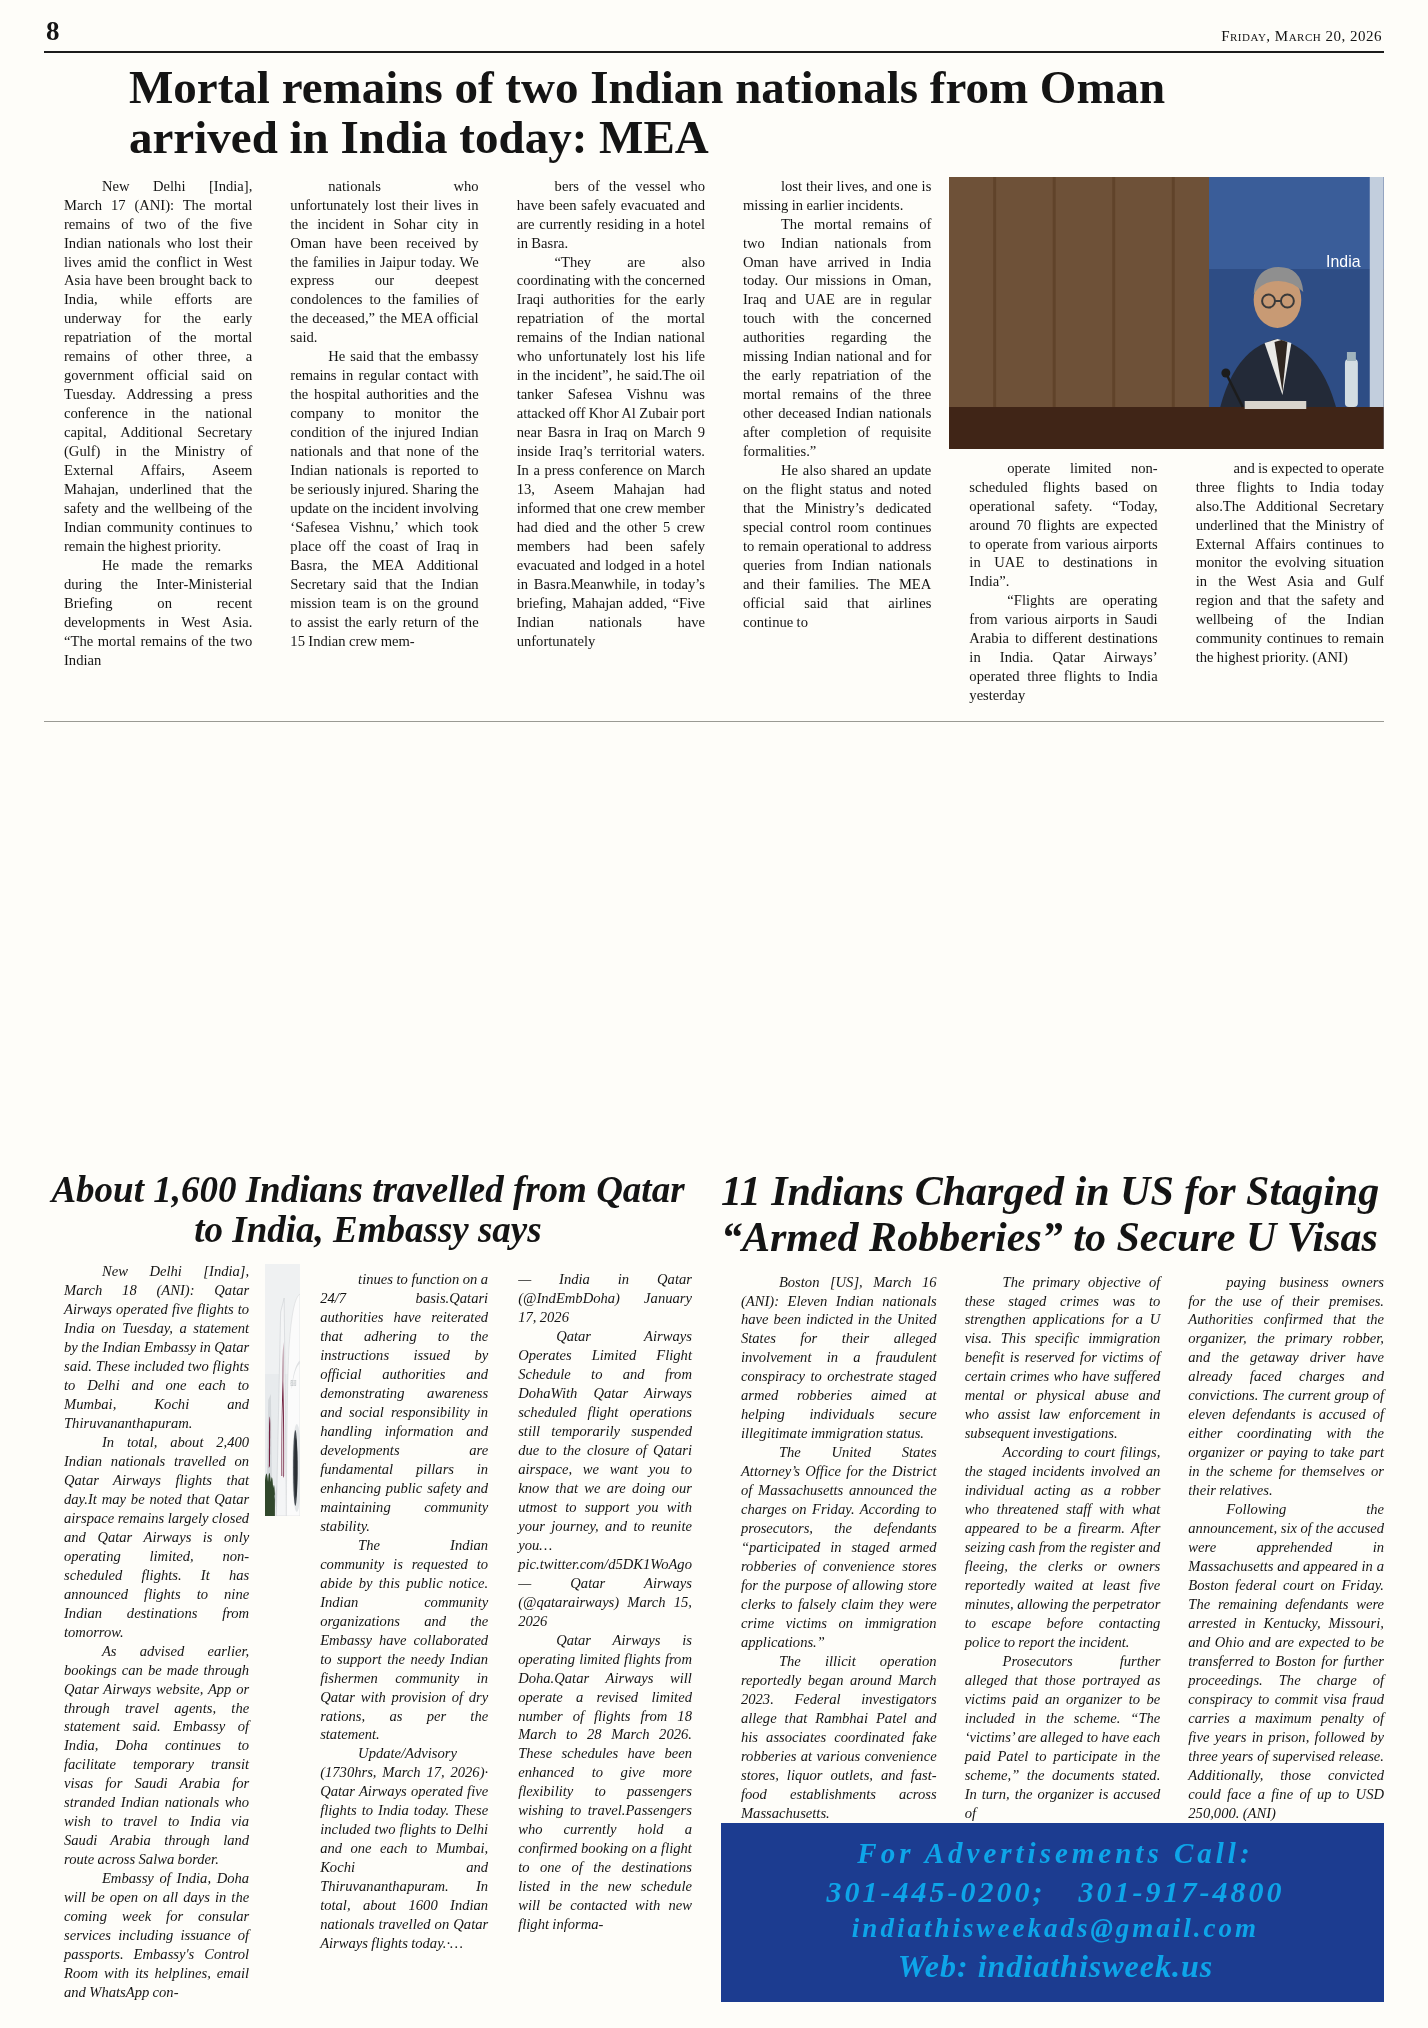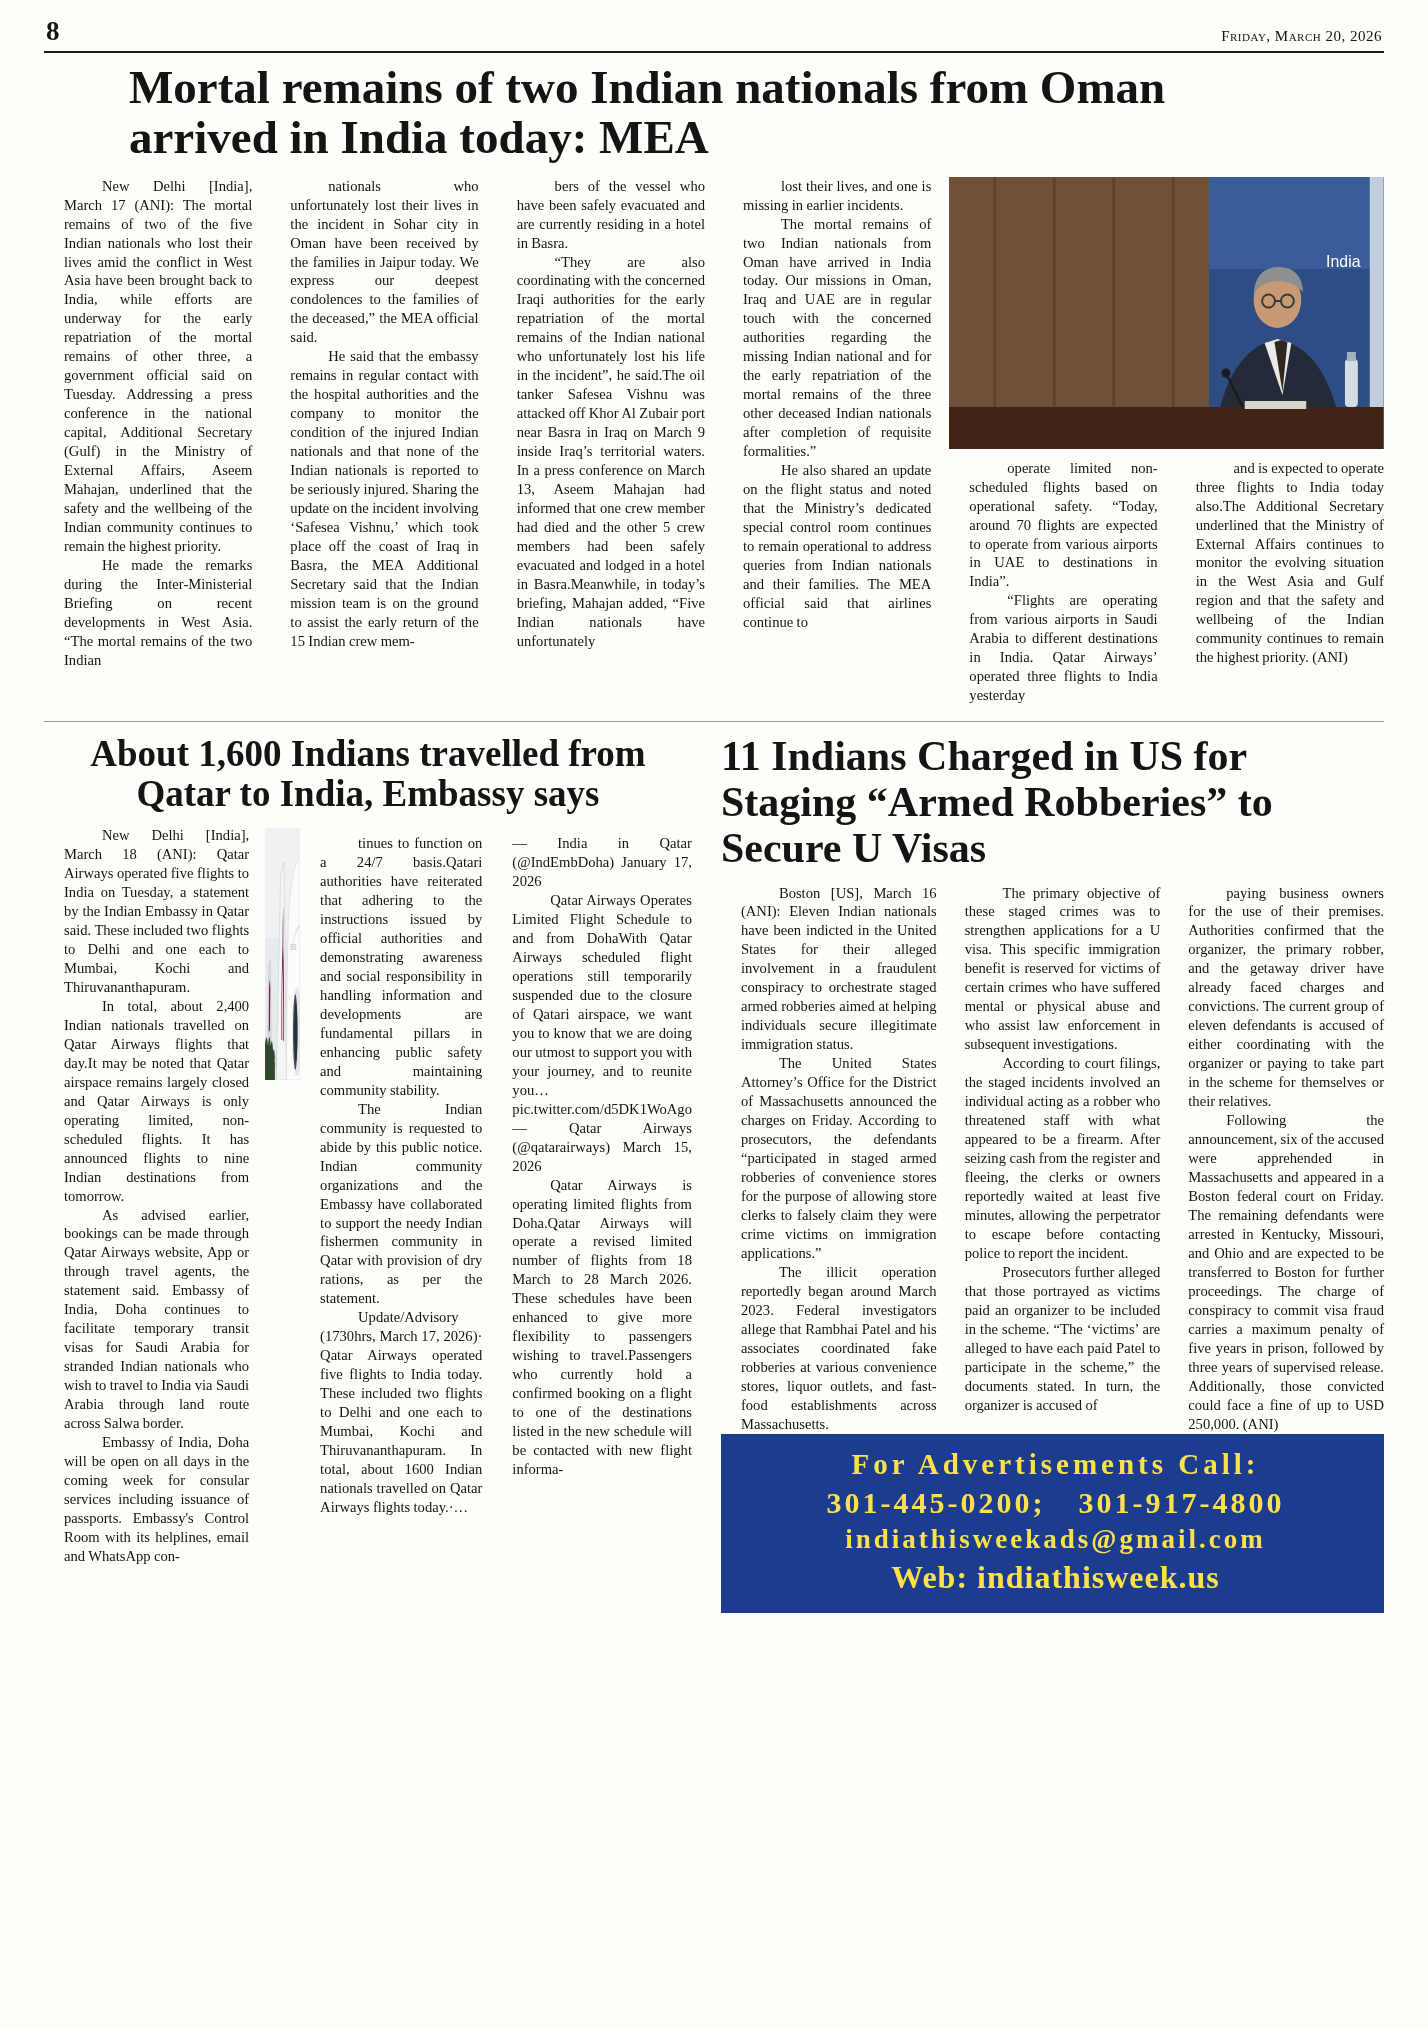--- a/index.html
+++ b/index.html
@@ -32,39 +32,39 @@
     hyphens: auto; -webkit-hyphens: auto; word-spacing: -0.02em;
   }
   .para.no-indent { text-indent: 0; }
 
   .photo1 { width: 100%; height: 272px; display: block; background: #6e5138; }
   .photo2 { width: 100%; height: 252px; display: block; background: #e8ebed; margin-top: 2px; }
 
   .section-rule { border-top: 1px solid #9a9a94; margin: 16px 0 10px 0; }
 
   
-  .section2 { display: flex; flex: 1; align-items: flex-start; }
+  .section2 { display: flex; flex: 1; align-items: flex-end; font-style: italic; }
   .sec2-left { width: 49.4%; padding-right: 14px; display: flex; flex-direction: column; }
   .vdivider { width: 1px; background: #a8a8a2; }
   .sec2-right { flex: 1; padding-left: 14px; display: flex; flex-direction: column; }
 
   .a2-headline {
     font-size: 37px; font-weight: bold; text-align: center;
     line-height: 1.08; margin: 2px auto 12px auto; max-width: 640px;
   }
   .a2-body { display: grid; grid-template-columns: 1fr 2.08fr; column-gap: 16px; flex: 1; }
   .a2-right { display: flex; flex-direction: row; }
   .a2-subcols { display: grid; grid-template-columns: 1fr 1fr; column-gap: 10px; margin-top: 8px; }
 
   .a3-headline { font-size: 42px; font-weight: bold; line-height: 1.09; margin: 2px 0 12px 0; }
   .a3-body { display: grid; grid-template-columns: 1fr 1fr 1fr; column-gap: 8px; }
 
   
   .ad {
-    margin-top: auto; background: #1c3c90; color: #fde047;
+    margin-top: auto; background: #1c3c90; color: #0ea5e9;
     text-align: center; padding: 12px 2px 14px 8px; line-height: 1.3;
   }
   .ad-line1 { font-size: 29px; font-weight: bold; letter-spacing: 4px; }
   .ad-line2 { font-size: 30px; font-weight: bold; letter-spacing: 3px; }
   .ad-line3 { font-size: 27px; font-weight: bold; letter-spacing: 3px; }
   .ad-line4 { font-size: 32px; font-weight: bold; letter-spacing: 1px; }
 </style>
 </head>
 <body>
 

